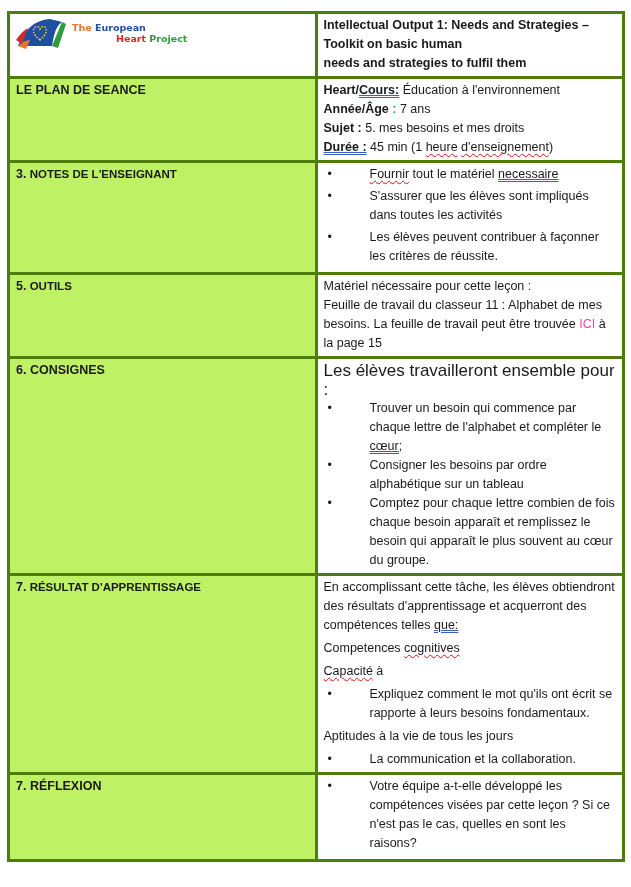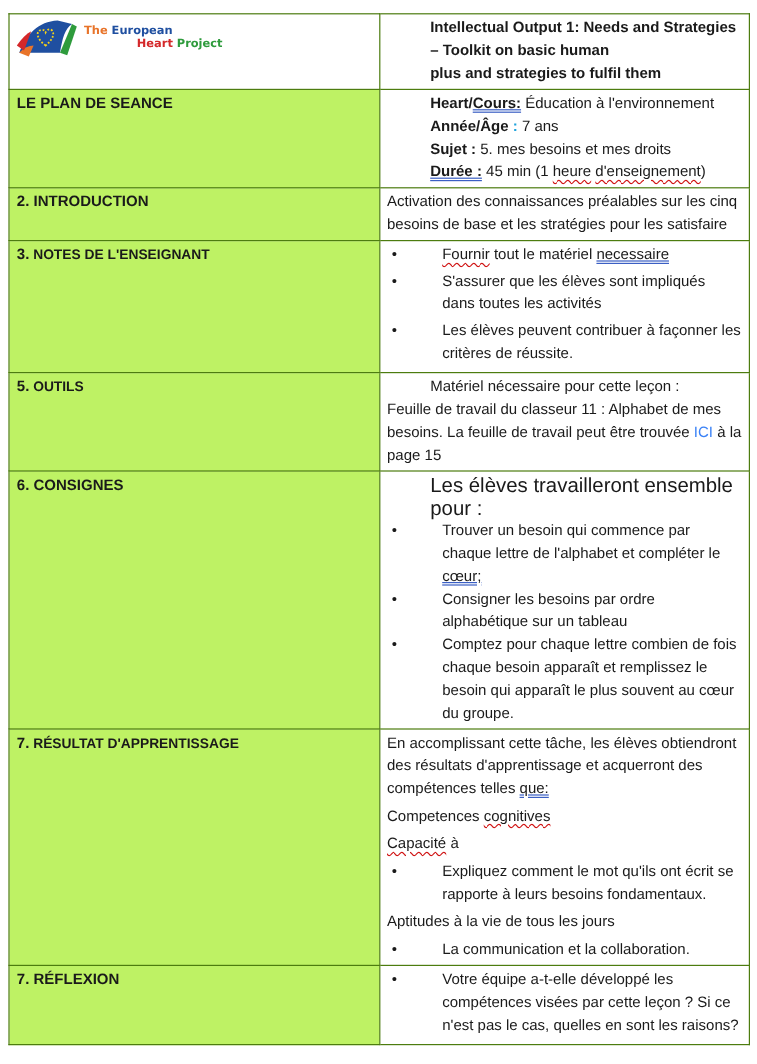--- a/index.html
+++ b/index.html
@@ -2,34 +2,34 @@
 <html><head>
 <meta charset="utf-8">
 <style>
   html, body { margin: 0; padding: 0; background: #ffffff; }
   body { width: 631px; height: 887px; overflow: hidden; font-family: "Liberation Sans", sans-serif; color: #1a1a1a; }
   table.plan {
     position: absolute; left: 7px; top: 11px;
     width: 618px; border-collapse: collapse; table-layout: fixed;
   }
   table.plan td {
-    border: 1px solid #4d7c0f; vertical-align: top;
+    border: 3px solid #4d7c0f; vertical-align: top;
     padding: 2px 6px 3px 6px; font-size: 12.5px; line-height: 19px;
   }
   td.lbl { width: 132px; background: #bef264; font-weight: bold; font-size: 12.5px; }
   td.lbl .num { font-weight: bold; }
   td.lbl .rest { font-weight: bold; font-size: 11.5px; }
   td.logo-cell { background: #ffffff; padding: 3px 4px; height: 34px; }
   td.title-cell { font-weight: bold; font-size: 13.5px; line-height: 19px; padding-top: 3px; }
-  .line { display: block; margin-left: 36px; }
+  .line { display: block; }
   .b { font-weight: bold; }
   .blue { color: #1fa3dc; font-weight: bold; }
   .dbl { text-decoration: underline double #3b5fc4; }
   .sq { text-decoration: underline wavy #d01515; text-decoration-thickness: 1px; text-underline-offset: 2px; }
-  .link { color: #3b82f6; }
+  .link { color: #ec4899; }
   ul.bl { list-style: none; margin: 0; padding: 0; }
   ul.bl li { position: relative; padding-left: 46px; }
   ul.bl li .dot { position: absolute; left: 4px; top: 0; }
   .gap li { margin-bottom: 3px; }
   .small { font-size: 17px; }
   .para { margin: 0 0 4px 0; }
   .lg { font-size: 13.5px; line-height: 20px; }
   .logo { display: flex; align-items: center; gap: 4px; }
   .logo svg { flex: none; }
   .logo-text { font-family: "DejaVu Sans", sans-serif; font-size: 9.5px; line-height: 11px; font-weight: bold; }
@@ -54,38 +54,34 @@
           <path d="M24 24 C16 18 16 12 20 11 C23 10 24 13 24 13 C24 13 26 9 29 11 C32 14 30 19 24 24 Z" fill="none" stroke="#f5d21a" stroke-width="1.5" stroke-dasharray="1.5 1.5"></path>
         </svg>
         <div class="logo-text">
           <div><span class="t1">The </span><span class="t2">European</span></div>
           <div><span class="t3">Heart </span><span class="t4">Project</span></div>
         </div>
       </div>
     </td>
     <td class="title-cell">
       <span class="line">Intellectual Output 1:  Needs and Strategies – Toolkit on basic human</span>
-      <span class="line">plus and strategies to fulfil them</span>
+      <span class="line">needs and strategies to fulfil them</span>
     </td>
   </tr>
 
   <tr>
     <td class="lbl">LE PLAN DE SEANCE</td>
     <td>
       <span class="line"><span class="b">Heart/</span><span class="b dbl">Cours:</span><span>  Éducation à l'environnement</span></span>
       <span class="line"><span class="b">Année/Âge</span><span class="blue"> :</span><span> 7 ans</span></span>
       <span class="line"><span class="b">Sujet :</span><span> 5. mes besoins et mes droits</span></span>
       <span class="line"><span class="b dbl">Durée :</span><span> 45 min (1 </span><span class="sq">heure</span><span> </span><span class="sq">d'enseignement</span><span>)</span></span>
     </td>
   </tr>
 
-  <tr>
-    <td class="lbl">2. INTRODUCTION</td>
-    <td>Activation des connaissances préalables sur les cinq besoins de base et les stratégies pour les satisfaire</td>
-  </tr>
 
   <tr>
     <td class="lbl"><span class="num">3.</span><span class="rest"> NOTES DE L'ENSEIGNANT</span></td>
     <td>
       <ul class="bl gap">
         <li><span class="dot">•</span><span class="sq">Fournir</span><span> tout le matériel </span><span class="dbl">necessaire</span></li>
         <li><span class="dot">•</span><span>S'assurer que les élèves sont impliqués dans toutes les activités</span></li>
         <li><span class="dot">•</span><span>Les élèves peuvent contribuer à façonner les critères de réussite.</span></li>
       </ul>
     </td>

